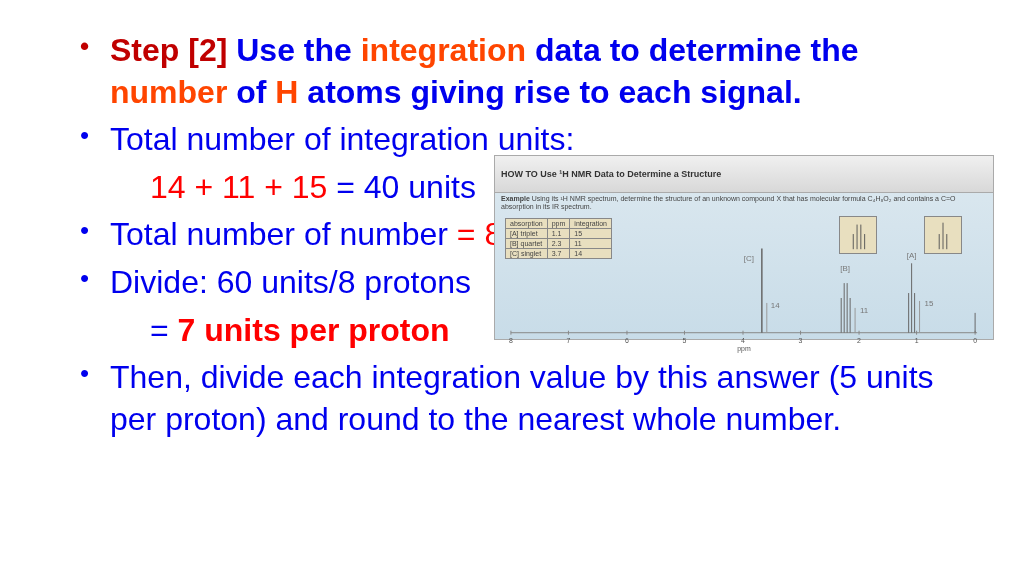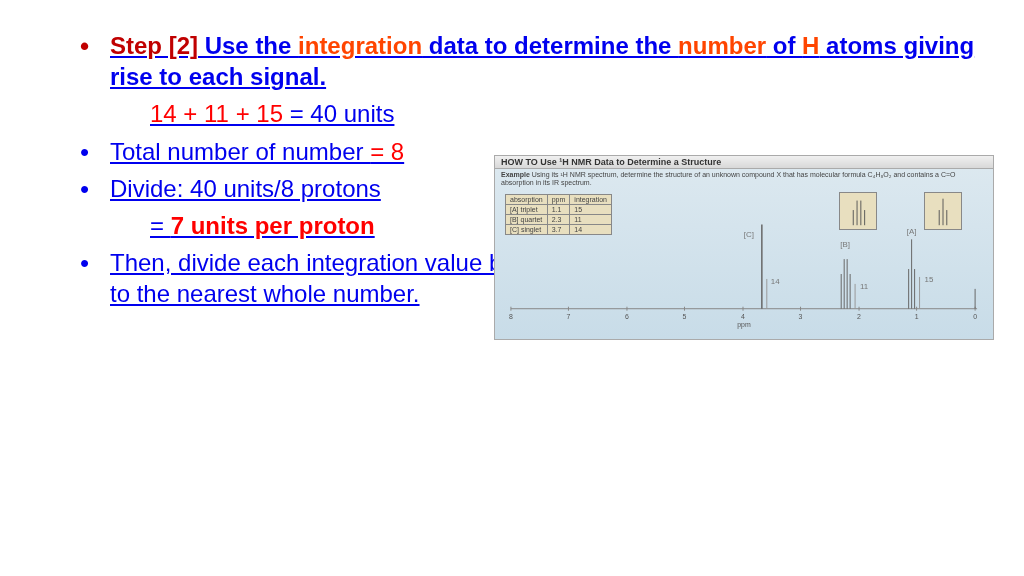--- a/index.html
+++ b/index.html
@@ -17,25 +17,24 @@
     }
     .content {
       max-width: 940px;
     }
     ul {
       list-style: none;
     }
     li {
       position: relative;
       padding-left: 70px;
-      font-size: 24px;
+      font-size: 32px;
       line-height: 1.3;
       margin-bottom: 6px;
       color: #0000EE;
-      text-decoration: underline;
     }
     li.bulleted::before {
       content: '•';
       position: absolute;
       left: 40px;
       font-size: 26px;
       color: #0000EE;
     }
     li.step-header::before {
       color: #C00000;
@@ -68,21 +67,21 @@
       width: 500px;
       height: 185px;
       background: linear-gradient(to bottom, #DDE9F0 0%, #C8DCE8 100%);
       border: 1px solid #aaa;
     }
     .diagram-header {
       background: linear-gradient(to bottom, #f0f0f0, #d8d8d8);
       font-size: 9px;
       font-weight: bold;
       color: #333;
-      padding: 1px 6px;
+      padding: 13px 6px;
       border-bottom: 1px solid #aaa;
     }
     .diagram-subtext {
       font-size: 7px;
       color: #444;
       padding: 2px 6px;
       line-height: 1.2;
     }
     .diagram-body {
       position: relative;
@@ -136,28 +135,31 @@
     }
   </style>
 </head>
 <body>
 
 <div class="content">
   <ul>
     <li class="bulleted step-header">
       <span class="darkred bold">Step [2]</span><span class="blue bold"> Use the </span><span class="orange-red bold">integration</span><span class="blue bold"> data to determine the </span><span class="orange-red bold">number</span><span class="blue bold"> of </span><span class="orange-red bold">H</span><span class="blue bold"> atoms giving rise to each signal.</span>
     </li>
+    <li class="bulleted">
+      <span>Total number of integration units:</span>
+    </li>
     <li class="indented">
       <span class="red">14 + 11 + 15</span><span class="blue"> = 40 units</span>
     </li>
     <li class="bulleted">
       <span>Total number of number </span><span class="red">= 8</span>
     </li>
     <li class="bulleted">
-      <span>Divide: 40 units/8 protons</span>
+      <span>Divide: 60 units/8 protons</span>
     </li>
     <li class="indented">
       <span class="blue">= </span><span class="red bold">7 units per proton</span>
     </li>
     <li class="bulleted">
       <span>Then, divide each integration value by this answer (5 units per proton) and round to the nearest whole number.</span>
     </li>
   </ul>
 </div>
 

